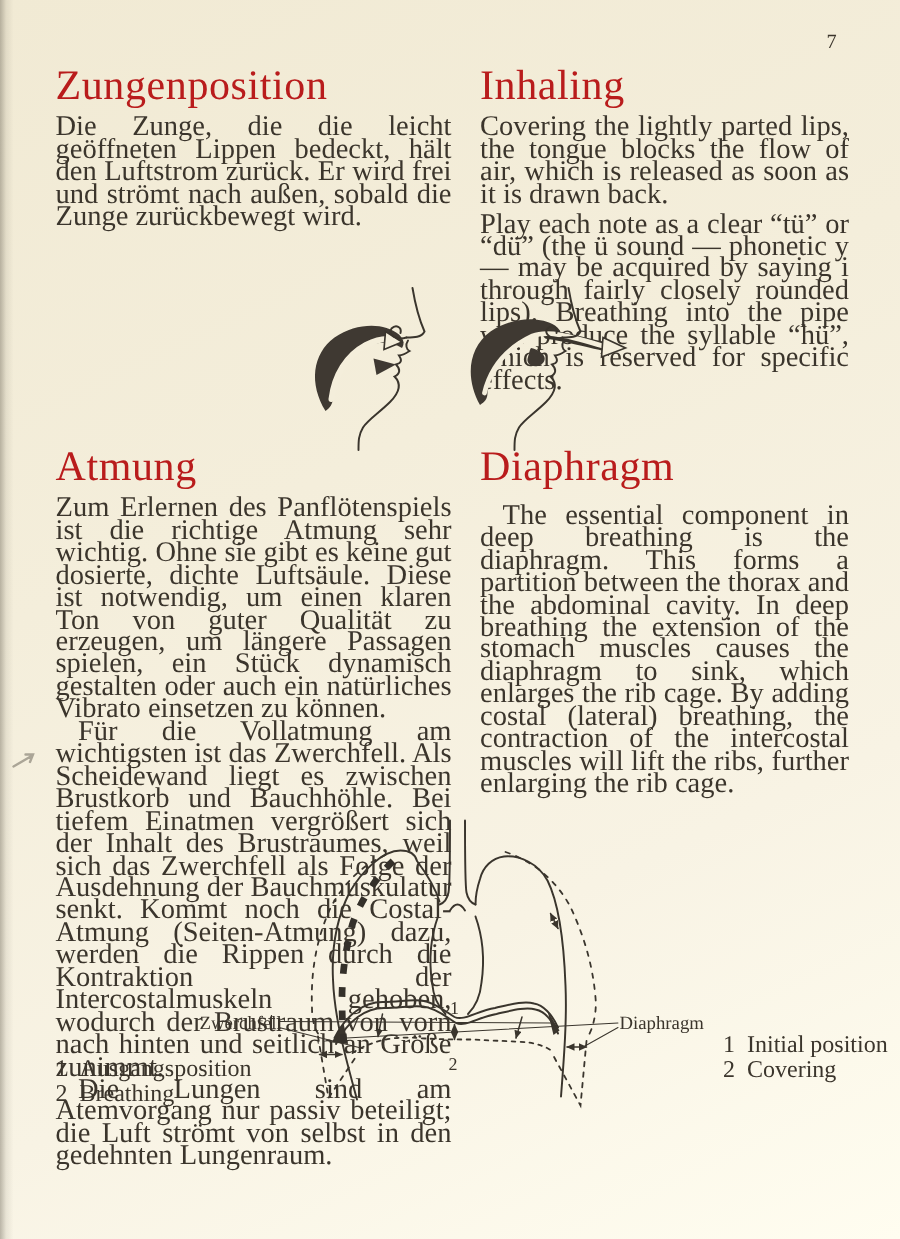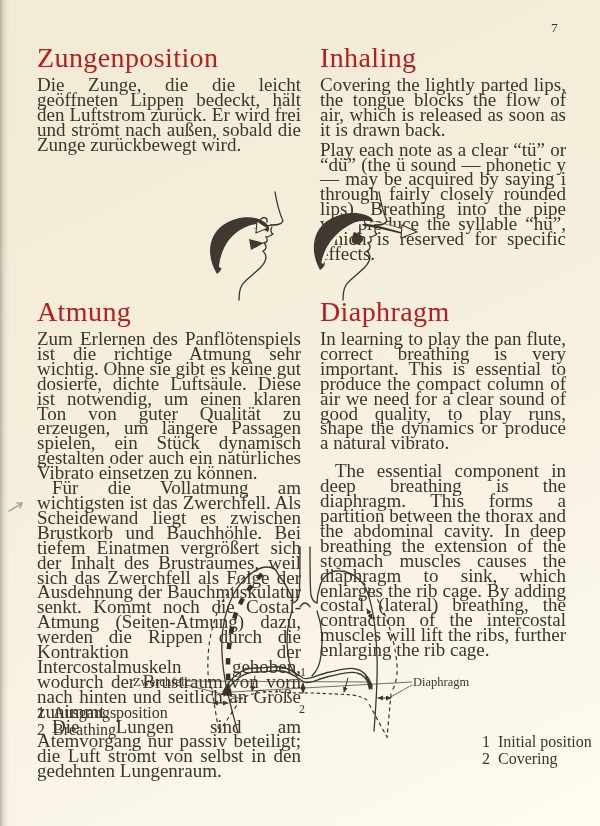--- a/index.html
+++ b/index.html
@@ -21,21 +21,21 @@
   .sec-mid{top:300px;}
   h2{font-size:28px;font-weight:normal;letter-spacing:.4px;margin:0 0 8px 0;line-height:24px;color:#b91c1c;}
   p{font-size:19px;line-height:14.9px;margin:0;text-align:justify;}
   p.gap-sm{margin-top:5px;}
   p.gap-lg{margin-top:13px;}
   p.indent{text-indent:15px;}
   .fig{position:absolute;}
   svg text{font-family:"Liberation Serif","DejaVu Serif",serif;fill:#3b352c;}
   .legend{position:absolute;font-size:16px;line-height:16.5px;}
   .legend-left{left:37px;top:705px;}
-  .legend-right{left:482px;top:734px;}
+  .legend-right{left:482px;top:689px;}
   .legend-row span.num{display:inline-block;width:16px;}
   .pencil{position:absolute;left:6px;top:499px;opacity:.55;}
 </style>
 </head>
 <body>
 
 <div class="edge-shade"></div>
 
 <div class="page-number">7</div>
 
@@ -81,21 +81,20 @@
 
 <div class="col col-left sec-mid">
   <h2>Atmung</h2>
   <p>Zum Erlernen des Panflötenspiels ist die richtige Atmung sehr wichtig. Ohne sie gibt es keine gut dosierte, dichte Luftsäule. Diese ist notwendig, um einen klaren Ton von guter Qualität zu erzeugen, um längere Passagen spielen, ein Stück dynamisch gestalten oder auch ein natürliches Vibrato einsetzen zu können.</p>
   <p class="indent">Für die Vollatmung am wichtigsten ist das Zwerchfell. Als Scheidewand liegt es zwischen Brustkorb und Bauchhöhle. Bei tiefem Einatmen vergrößert sich der Inhalt des Brustraumes, weil sich das Zwerchfell als Folge der Ausdehnung der Bauchmuskulatur senkt. Kommt noch die Costal-Atmung (Seiten-Atmung) dazu, werden die Rippen durch die Kontraktion der Intercostalmuskeln gehoben, wodurch der Brustraum von vorn nach hinten und seitlich an Größe zunimmt.</p>
   <p class="indent">Die Lungen sind am Atemvorgang nur passiv beteiligt; die Luft strömt von selbst in den gedehnten Lungenraum.</p>
 </div>
 
 <div class="col col-right sec-mid" lang="en">
   <h2>Diaphragm</h2>
-  <p>In learning to play the pan flute, correct breathing is very important. This is essential to produce the compact column of air we need for a clear sound of good quality, to play runs, shape the dynamics or produce a natural vibrato.</p>
   <p class="gap-lg indent">The essential component in deep breathing is the diaphragm. This forms a partition between the thorax and the abdominal cavity. In deep breathing the extension of the stomach muscles causes the diaphragm to sink, which enlarges the rib cage. By adding costal (lateral) breathing, the contraction of the intercostal muscles will lift the ribs, further enlarging the rib cage.</p>
 </div>
 
 <div class="pencil">
   <svg width="20" height="16" viewBox="0 0 20 16">
     <path d="M3,12 L15,5 M11,4 L16,4 L14,9" fill="none" stroke="#6f6a5e" stroke-width="1.6" stroke-linecap="round"></path>
   </svg>
 </div>
 
 <div class="fig" style="left:115px;top:545px;width:370px;height:250px;">

